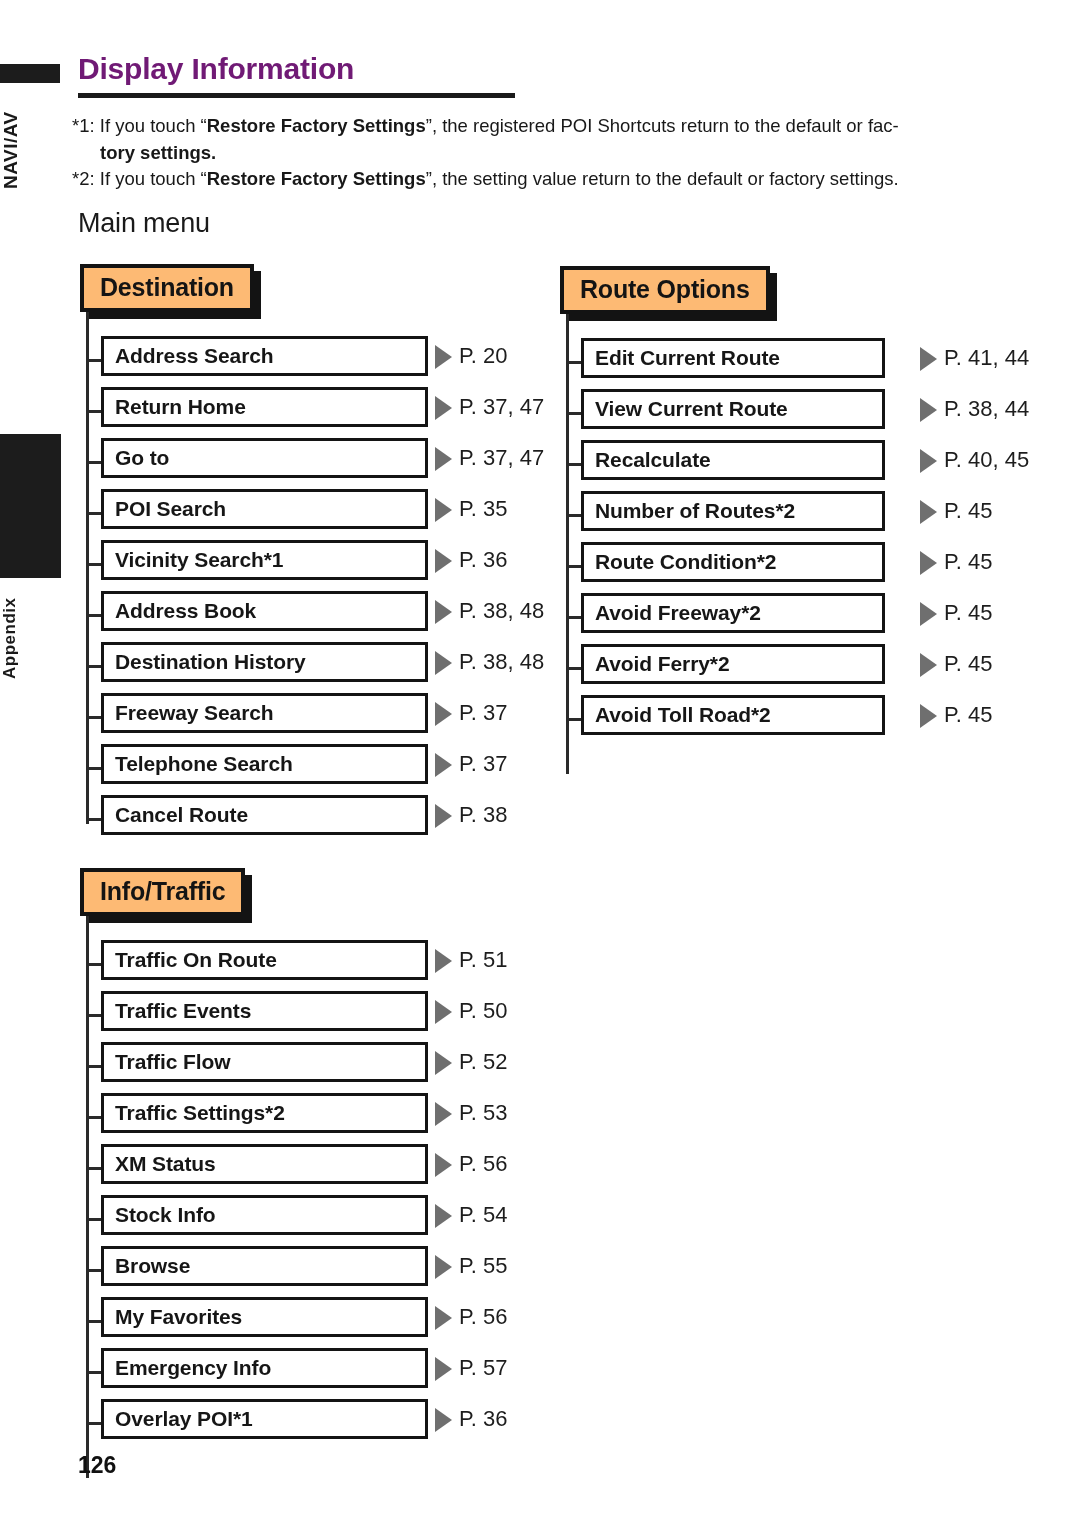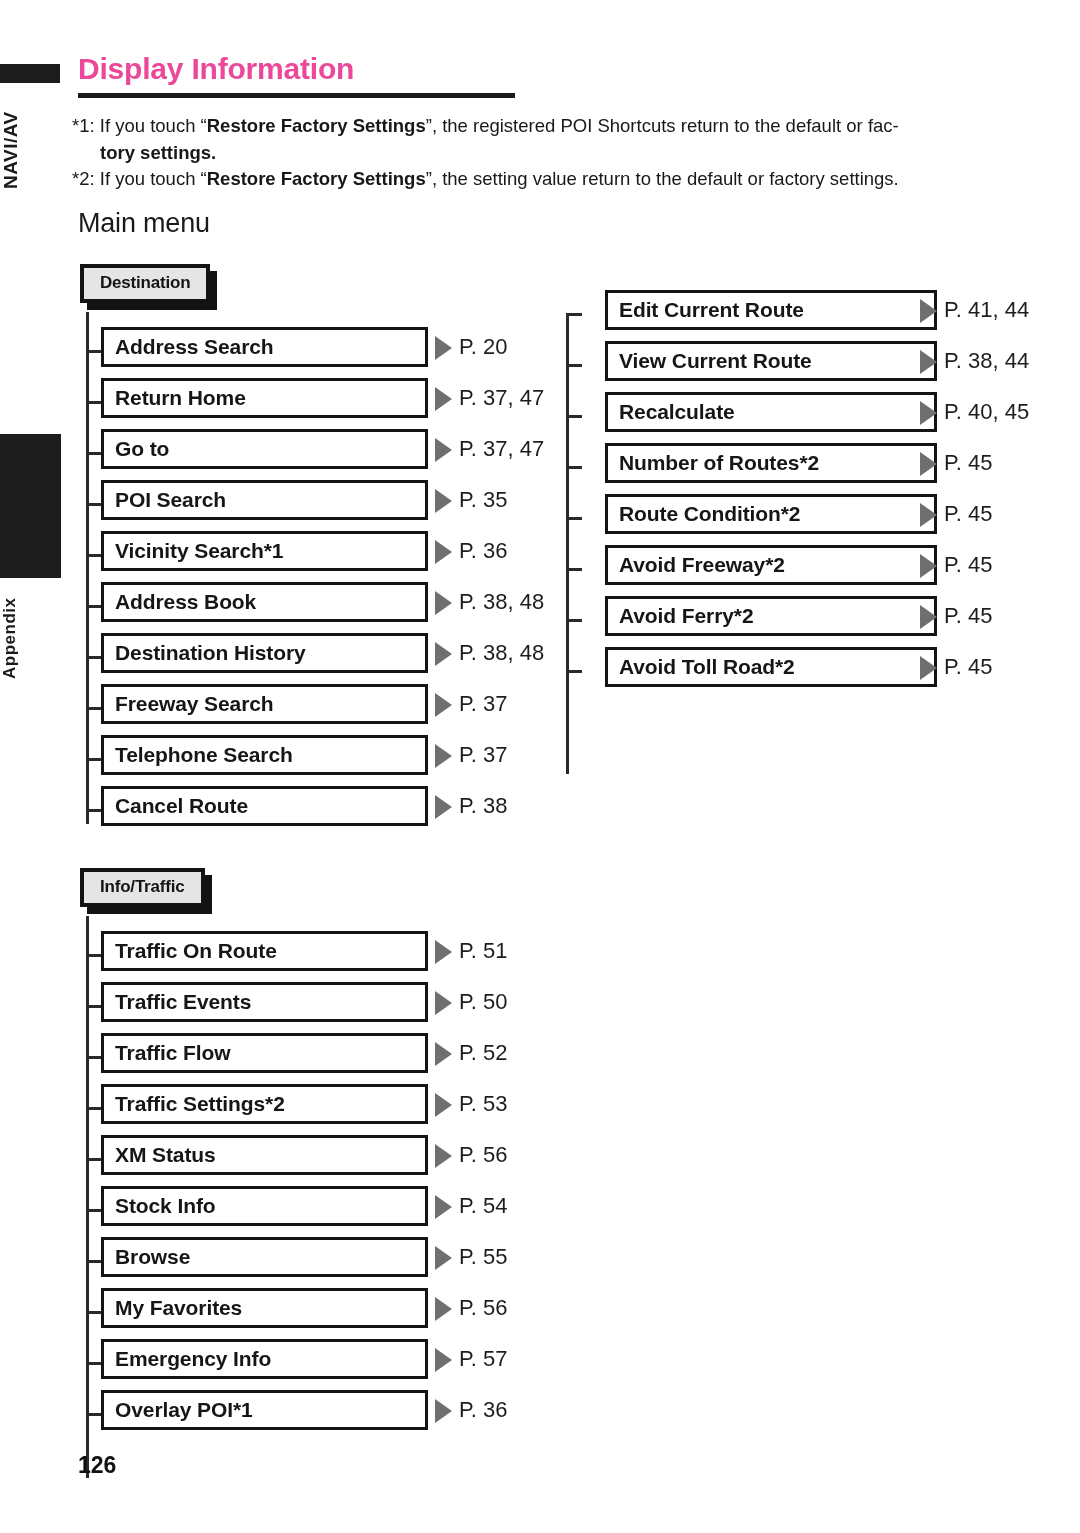--- a/index.html
+++ b/index.html
@@ -48,21 +48,21 @@
   }
 
   
   #page-title {
     position: absolute;
     left: 78px;
     top: 52px;
     font-size: 30px;
     font-weight: bold;
     letter-spacing: -0.2px;
-    color: #ec4899;
+    color: #701a75;
   }
   #title-rule {
     position: absolute;
     left: 78px;
     top: 93px;
     width: 437px;
     height: 5px;
     background: #1a1a1a;
   }
 
@@ -95,25 +95,25 @@
     position: absolute;
   }
   #tree-destination { left: 80px;  top: 264px; }
   #tree-route       { left: 560px; top: 266px; }
   #tree-info        { left: 80px;  top: 854px; margin-top: 14px; }
 
   
   .group-header {
     position: relative;
     display: inline-block;
-    background: #e5e5e5;
+    background: #fdba74;
     border: 4px solid #131313;
     box-shadow: 7px 7px 0 0 #131313;
     padding: 5px 16px 6px 16px;
-    font-size: 17px;
+    font-size: 25px;
     font-weight: bold;
     color: #141414;
     letter-spacing: -0.2px;
   }
 
   
   .trunk {
     position: absolute;
     width: 3px;
     background: #2a2a2a;
@@ -173,21 +173,21 @@
     font-size: 22px;
     color: #1d1d1d;
     white-space: nowrap;
   }
 
   
   #tree-destination .box, #tree-info .box { width: 327px; }
   #tree-destination .arrow-icon, #tree-info .arrow-icon { left: 355px; }
   #tree-destination .page-ref, #tree-info .page-ref { left: 379px; }
 
-  #tree-route .box { width: 332px; margin-left: 24px; }
+  #tree-route .box { width: 304px; }
   #tree-route .arrow-icon { left: 360px; }
   #tree-route .page-ref { left: 384px; }
 
   
   #page-number {
     position: absolute;
     left: 78px;
     top: 1452px;
     font-size: 23px;
     font-weight: bold;
@@ -298,20 +298,21 @@
         <div class="box">
           <span class="box-label">Cancel Route</span>
         </div>
         <div class="arrow-icon"></div>
         <div class="page-ref">P. 38</div>
       </div>
     </div>
 </div>
 
 <div class="tree" id="tree-route">
+  <div class="group-header">Route Options</div>
   <div class="trunk" id="trunk-route"></div>
   <div class="rows" id="rows-route">
       <div class="row">
         <div class="stub"></div>
         <div class="box">
           <span class="box-label">Edit Current Route</span>
         </div>
         <div class="arrow-icon"></div>
         <div class="page-ref">P. 41, 44</div>
       </div>

